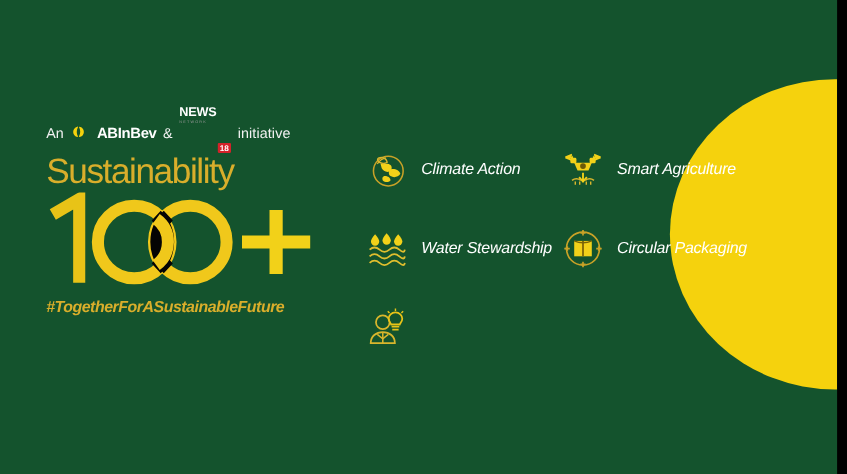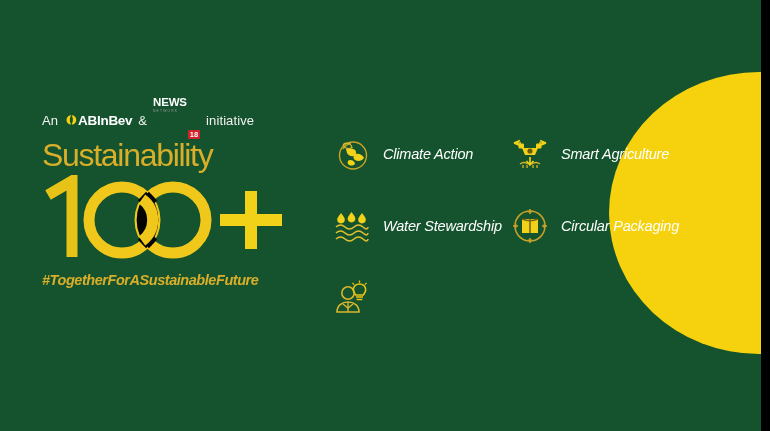--- a/index.html
+++ b/index.html
@@ -47,21 +47,21 @@
   .initiative-word {
     color: #f2f2f2;
     font-size: 13px;
     letter-spacing: .1px;
   }
 
   
   .abinbev {
     display: inline-flex;
     align-items: flex-end;
-    gap: 0;
+    gap: 10px;
   }
   .abinbev-mark {
     width: 14px;
     height: 14px;
     position: relative;
   }
   .abinbev-text {
     color: #ffffff;
     font-size: 13.5px;
     font-weight: bold;

